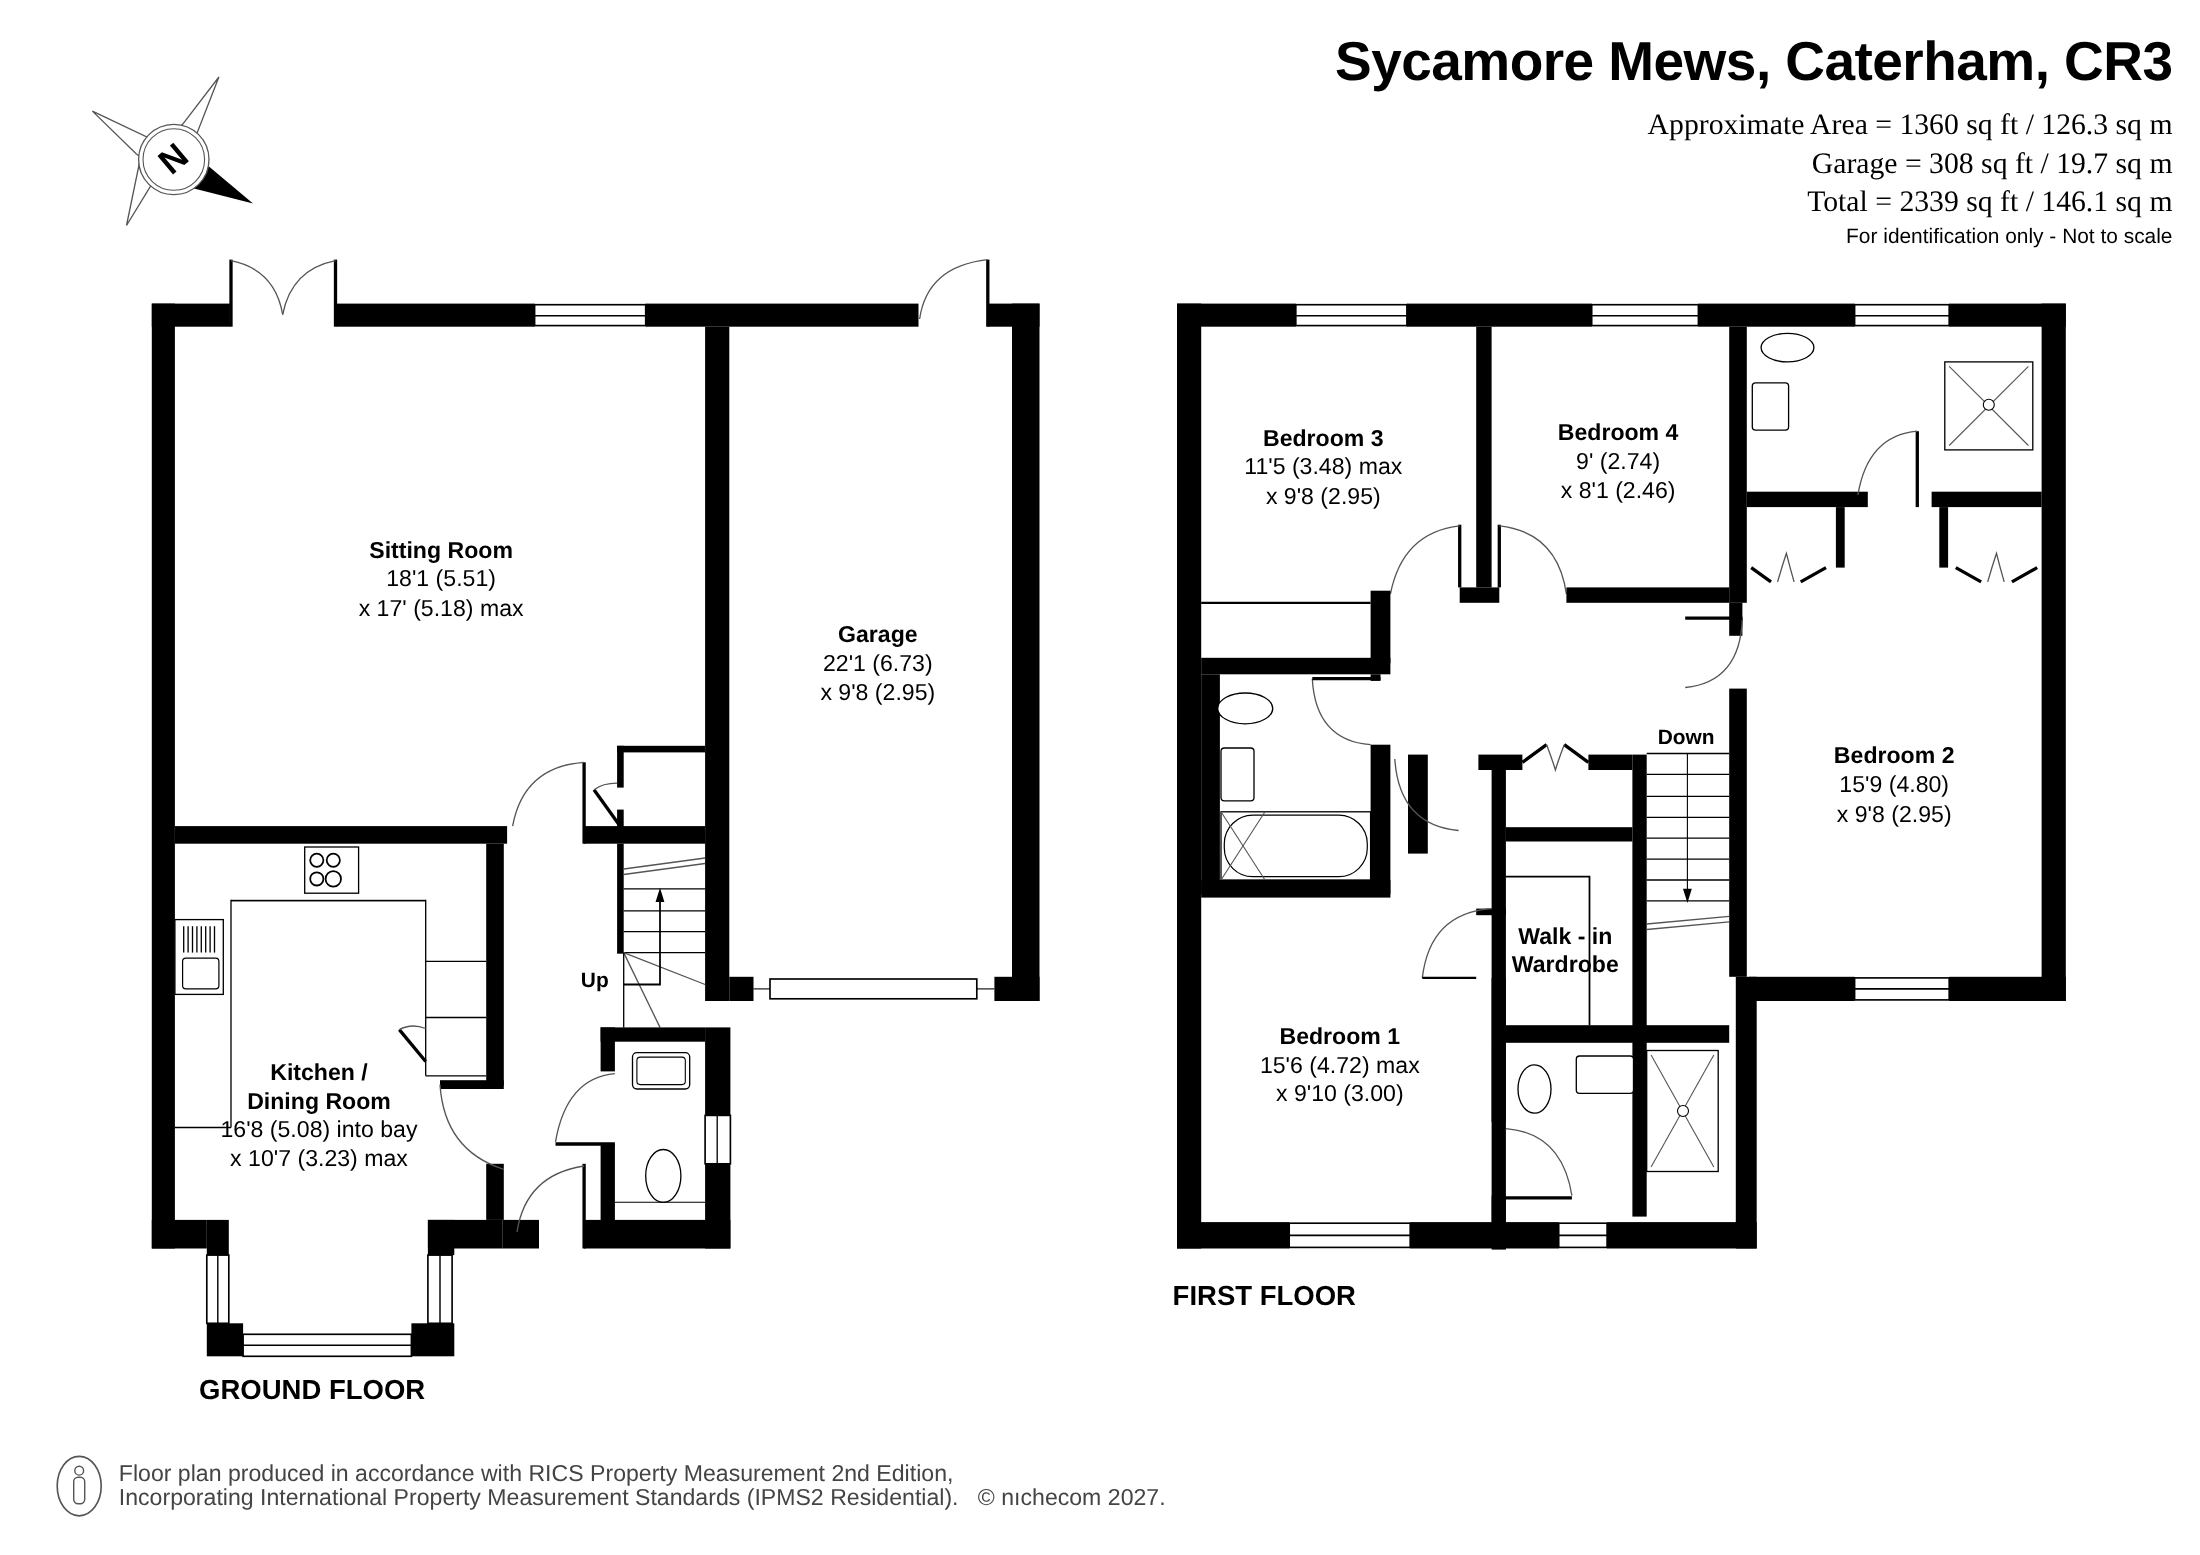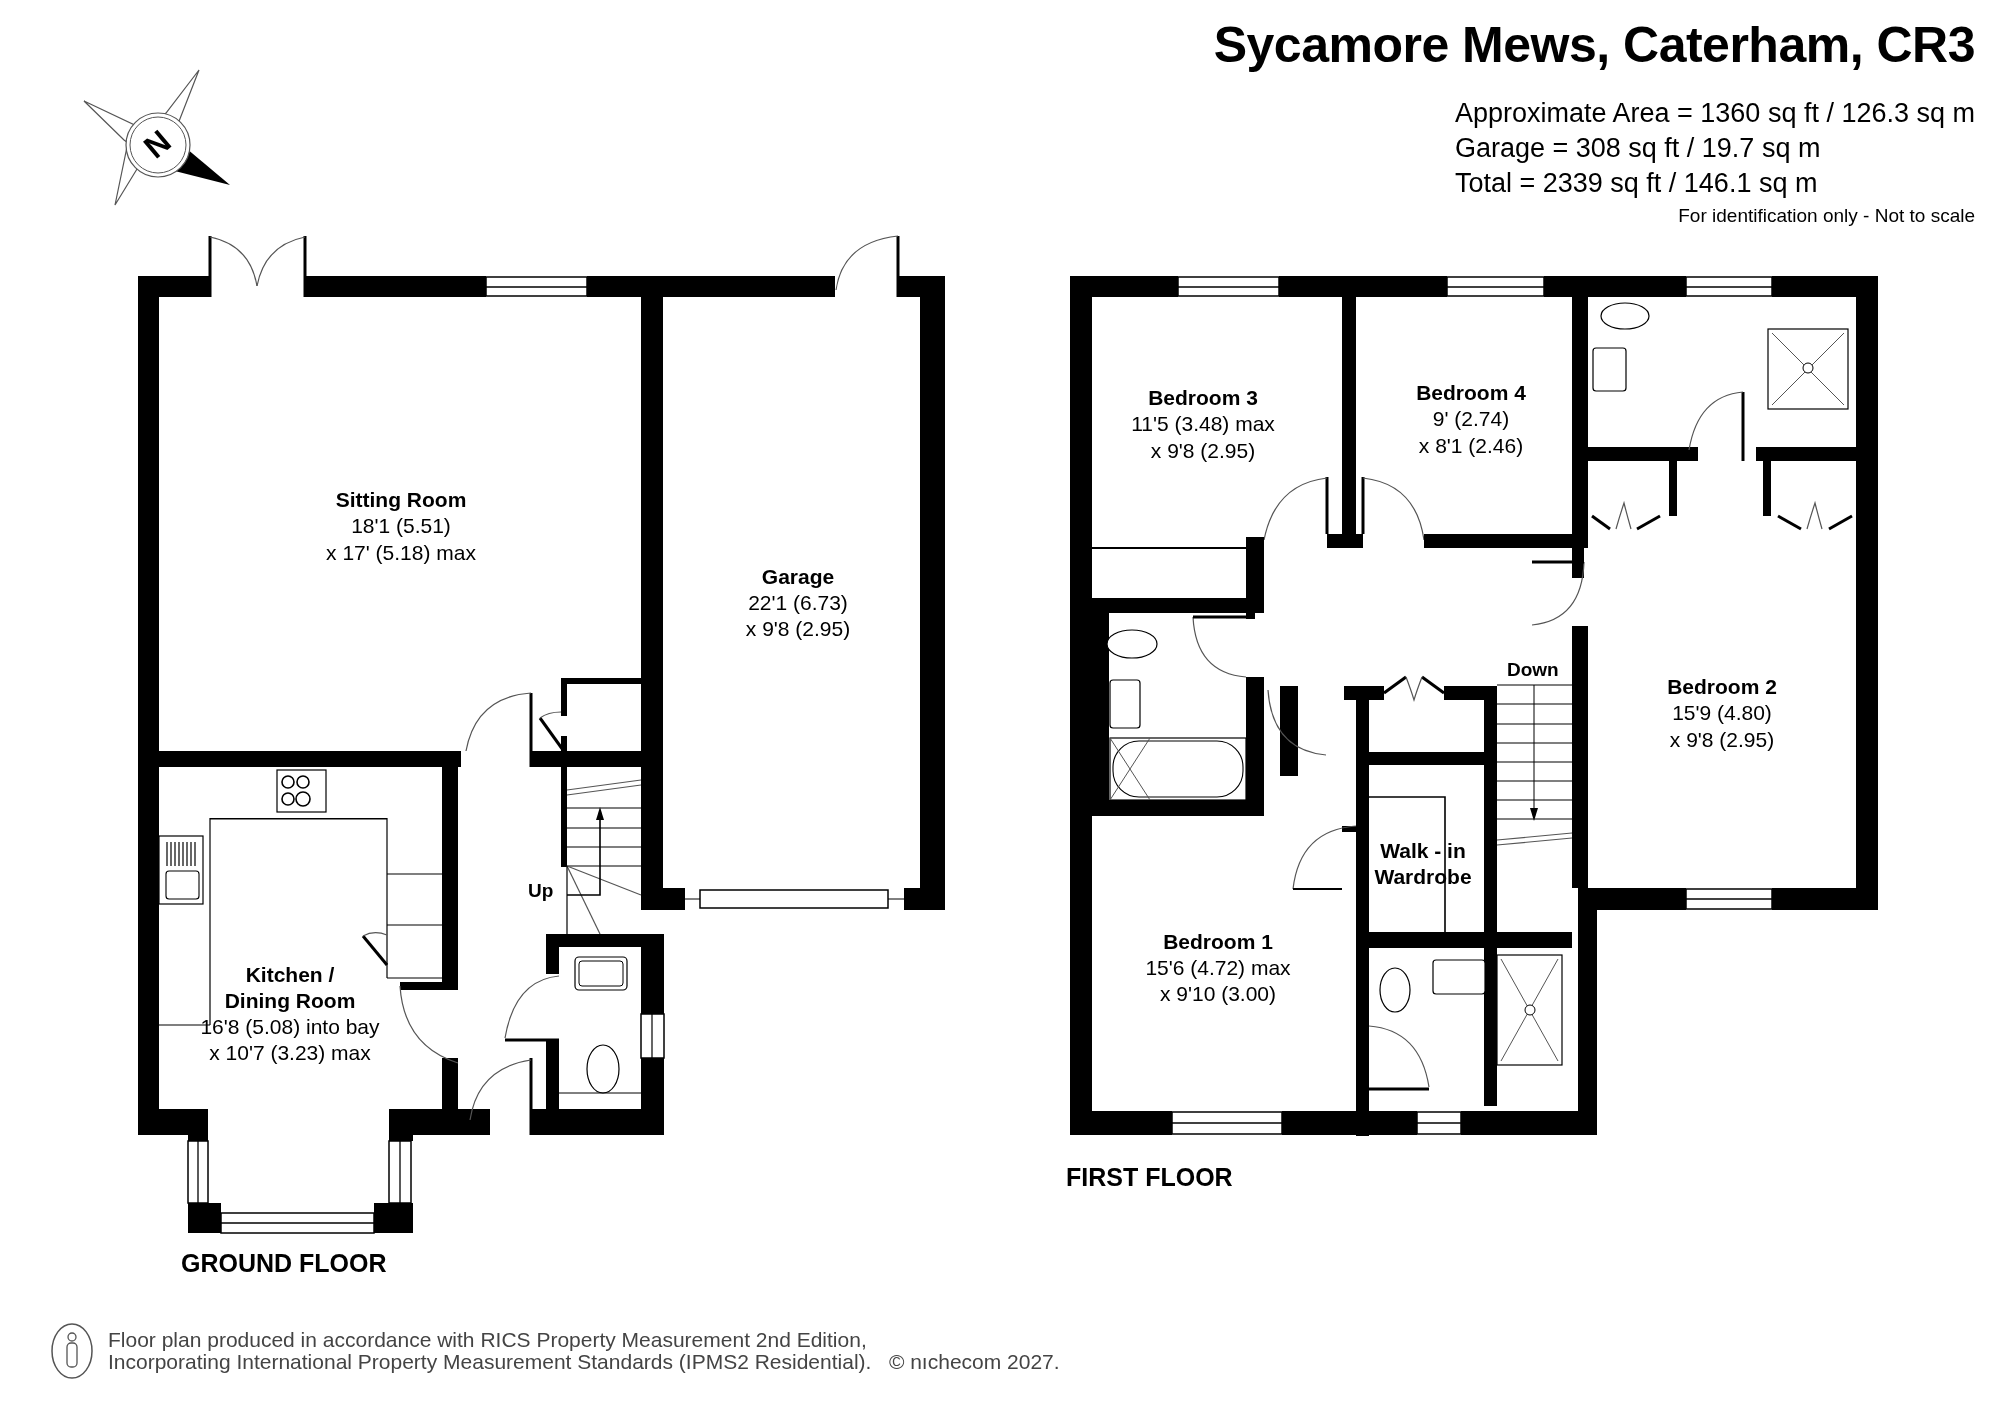--- a/index.html
+++ b/index.html
@@ -6,22 +6,22 @@
   body { width:2000px; height:1414px; position:relative; overflow:hidden; font-family:"Liberation Sans", sans-serif; color:#000; }
   svg { position:absolute; left:0; top:0; }
   .wall { fill:#000; }
   .thin { fill:none; stroke:#000; stroke-width:1.6; }
   .hair { fill:none; stroke:#555; stroke-width:1.2; }
   .win { fill:#fff; stroke:#000; stroke-width:1.5; }
   .room-name { font-family:"Liberation Sans", sans-serif; font-weight:bold; font-size:21px; text-anchor:middle; }
   .room-dim { font-family:"Liberation Sans", sans-serif; font-size:21px; text-anchor:middle; }
   .floor-label { font-family:"Liberation Sans", sans-serif; font-weight:bold; font-size:25px; }
   .small-label { font-family:"Liberation Sans", sans-serif; font-weight:bold; font-size:19px; }
-  .title { position:absolute; right:25px; top:16px; font-weight:bold; font-size:50px; text-align:right; letter-spacing:-0.5px; }
-  .areas { position:absolute; right:25px; top:96px; font-size:27px; line-height:35px; }
+  .title { position:absolute; right:25px; top:27px; font-weight:bold; font-size:50px; text-align:right; letter-spacing:-0.5px; }
+  .areas { position:absolute; right:25px; top:96px; text-align:right; font-size:27px; line-height:35px;font-family:Liberation Serif, serif; }
   .disclaimer { position:absolute; right:25px; top:205px; font-size:19px; text-align:center; }
   .footer { position:absolute; left:50px; top:1322px; display:flex; align-items:center; }
   .footer-text { font-size:21px; color:#444; line-height:22px; margin-left:14px; }
   .footer-text span { display:block; white-space:pre; }
 </style>
 </head>
 <body>
 
 <div class="title">Sycamore Mews, Caterham, CR3</div>
 <div class="areas">

